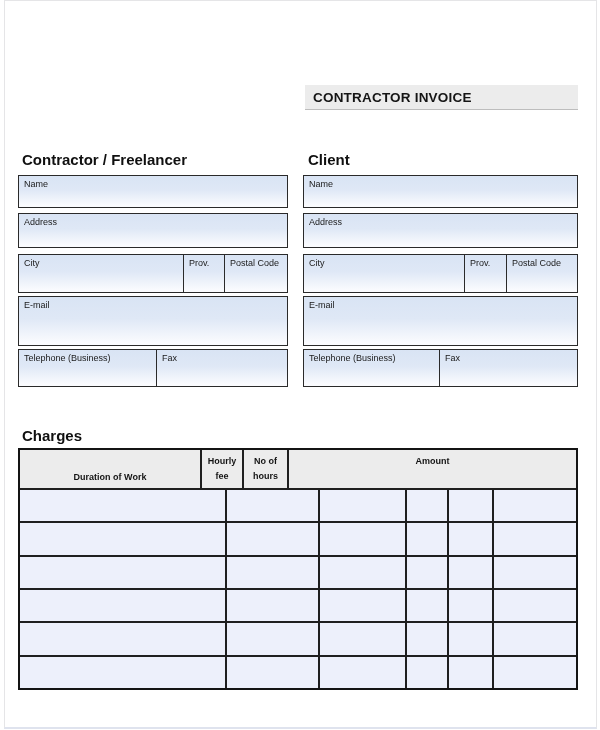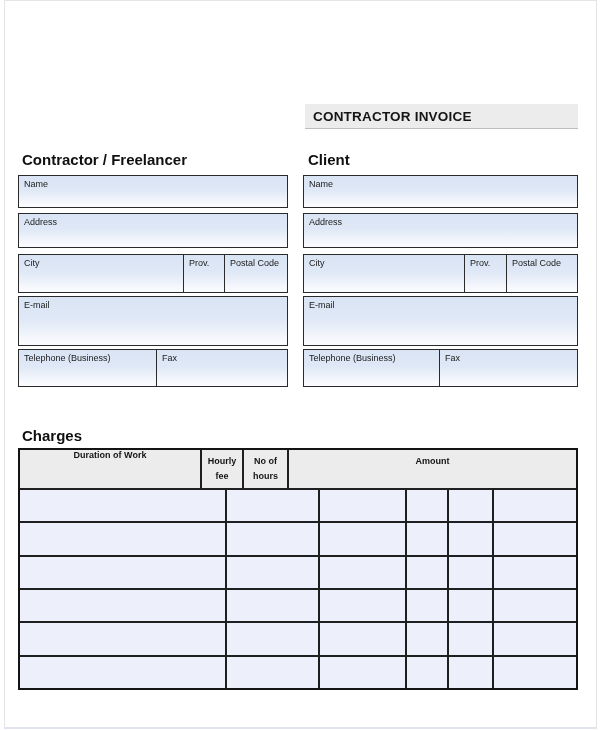--- a/index.html
+++ b/index.html
@@ -7,21 +7,21 @@
   .page{
     position:relative;width:600px;height:730px;background:#ffffff;overflow:hidden;
     font-family:"Liberation Sans","DejaVu Sans",sans-serif;color:#111;
   }
   .page-edge{
     position:absolute;left:4px;top:0;right:3px;bottom:1px;
     border:1px solid #e5e5e7;border-bottom:2px solid #dfe3ee;pointer-events:none;
   }
   
   .title-bar{
-    position:absolute;left:305px;top:104px;width:273px;height:25px;
+    position:absolute;left:305px;top:85px;width:273px;height:25px;
     background:#ececec;border-bottom:1px solid #bdbdbd;
     display:flex;align-items:center;padding-left:8px;
   }
   .title-bar h1{margin:0;font-size:13.5px;font-weight:bold;letter-spacing:.2px;color:#151515;}
   
   .sec-heading{position:absolute;font-size:15px;font-weight:bold;color:#101010;}
   .h-contractor{left:22px;top:151px;}
   .h-client{left:308px;top:151px;}
   .h-charges{left:22px;top:427px;}
   
@@ -60,21 +60,21 @@
     border:2px solid #141414;
   }
   .ch-header{height:38px;background:#ececec;display:flex;font-size:9px;font-weight:bold;color:#141414;}
   .hcell{display:flex;flex-direction:column;align-items:center;padding-top:6px;line-height:11px;}
   .hcell + .hcell{border-left:2px solid #1f1f1f;}
   .hc-desc{width:205px;}
   .hc-duration{width:180px;padding:0;}
   .hc-hourly{width:42px;gap:4px;}
   .hc-hours{width:45px;gap:4px;}
   .hc-amount{flex:1;}
-  .dur-label{padding-top:0;text-align:center;}
+  .dur-label{padding-top:22px;text-align:center;}
   .dur-spacer{flex:1;}
   .dur-subrow{display:flex;height:16px;width:100%;}
   .dur-from,.dur-to{padding-left:5px;display:flex;align-items:flex-start;}
   .dur-from{width:93px;}
   .dur-to{flex:1;border-left:2px solid #1f1f1f;}
   .ch-body{height:200px;display:flex;flex-direction:column;}
   .ch-row{flex:1;display:flex;border-top:2px solid #1f1f1f;background:#edf0fb;}
   .ccell{height:100%;}
   .ccell + .ccell{border-left:2px solid #1f1f1f;}
   .cc-desc{width:205px;} .cc-from{width:93px;} .cc-to{width:87px;}

